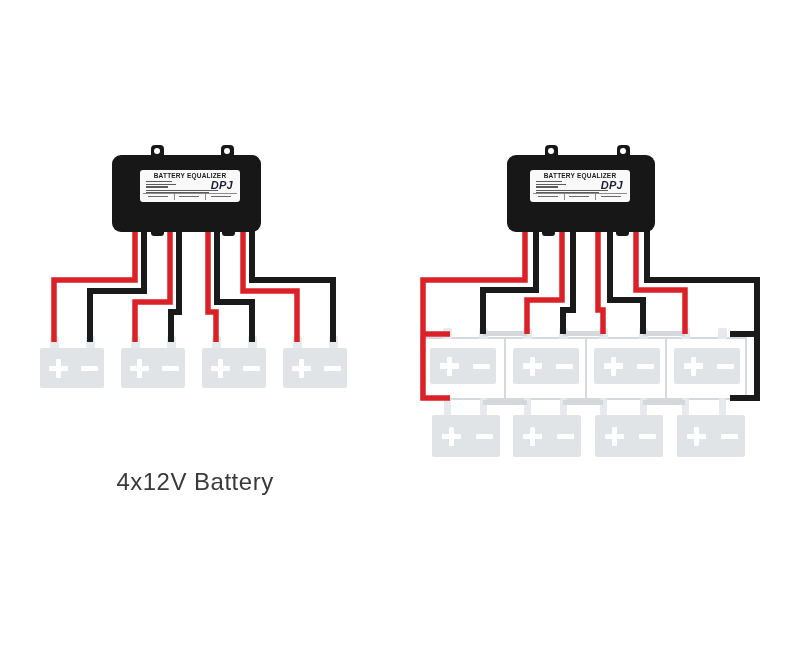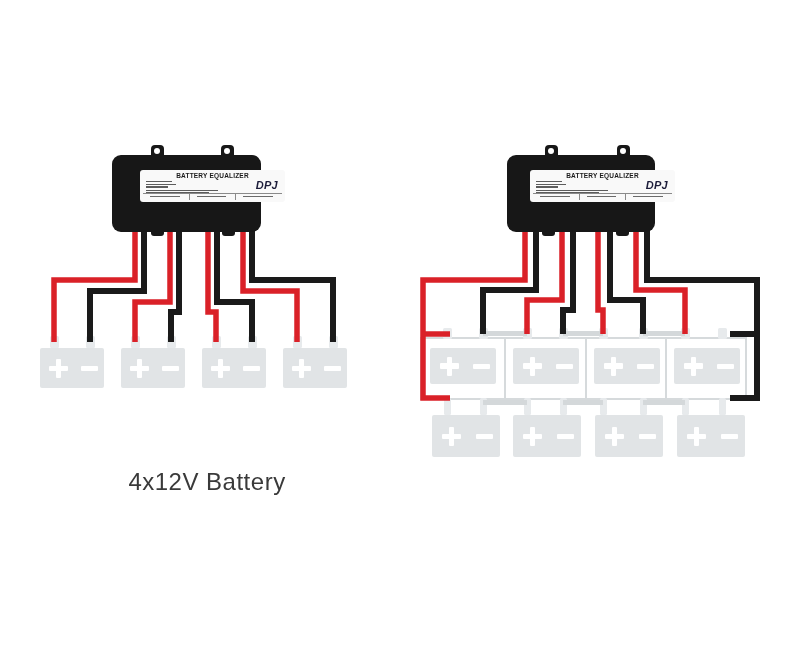--- a/index.html
+++ b/index.html
@@ -19,21 +19,21 @@
   .tab .hole{
     position:absolute;left:3.5px;top:3px;width:6px;height:6px;border-radius:50%;
     background:#ffffff;
   }
   .notch{
     position:absolute;width:13px;height:6px;background:var(--device-body,#171717);
     border-radius:0 0 3px 3px;z-index:31;
   }
   .dev-label{
     position:absolute;left:28px;top:15px;width:100px;height:32px;
-    background:var(--label-bg,#f9f9f9);border-radius:3px;overflow:hidden;padding-left:45px;
+    background:var(--label-bg,#f9f9f9);border-radius:3px;overflow:hidden;
   }
   .dev-label .ttl{
     position:absolute;top:2px;left:0;width:100%;text-align:center;
     font-size:6.5px;font-weight:bold;letter-spacing:.2px;color:#1b1b1b;
   }
   .fp{position:absolute;height:1.4px;background:#5c5c5c;}
   .brand{
     position:absolute;right:7px;top:9px;font-size:11px;font-weight:bold;
     font-style:italic;color:var(--brand-text,#1c1c3a);letter-spacing:.3px;
   }
@@ -246,15 +246,15 @@
       <div class="strip">
         <div class="cell"></div>
         <div class="cell"></div>
         <div class="cell"></div>
       </div>
     </div>
   </div>
   <div class="notch" style="left:541.5px;top:230px;"></div>
   <div class="notch" style="left:615.5px;top:230px;"></div>
 
-  <div class="caption" style="left:207px;">4x12V Battery</div>
+  <div class="caption" style="left:195px;">4x12V Battery</div>
 
 </div>
 
 </body></html>

